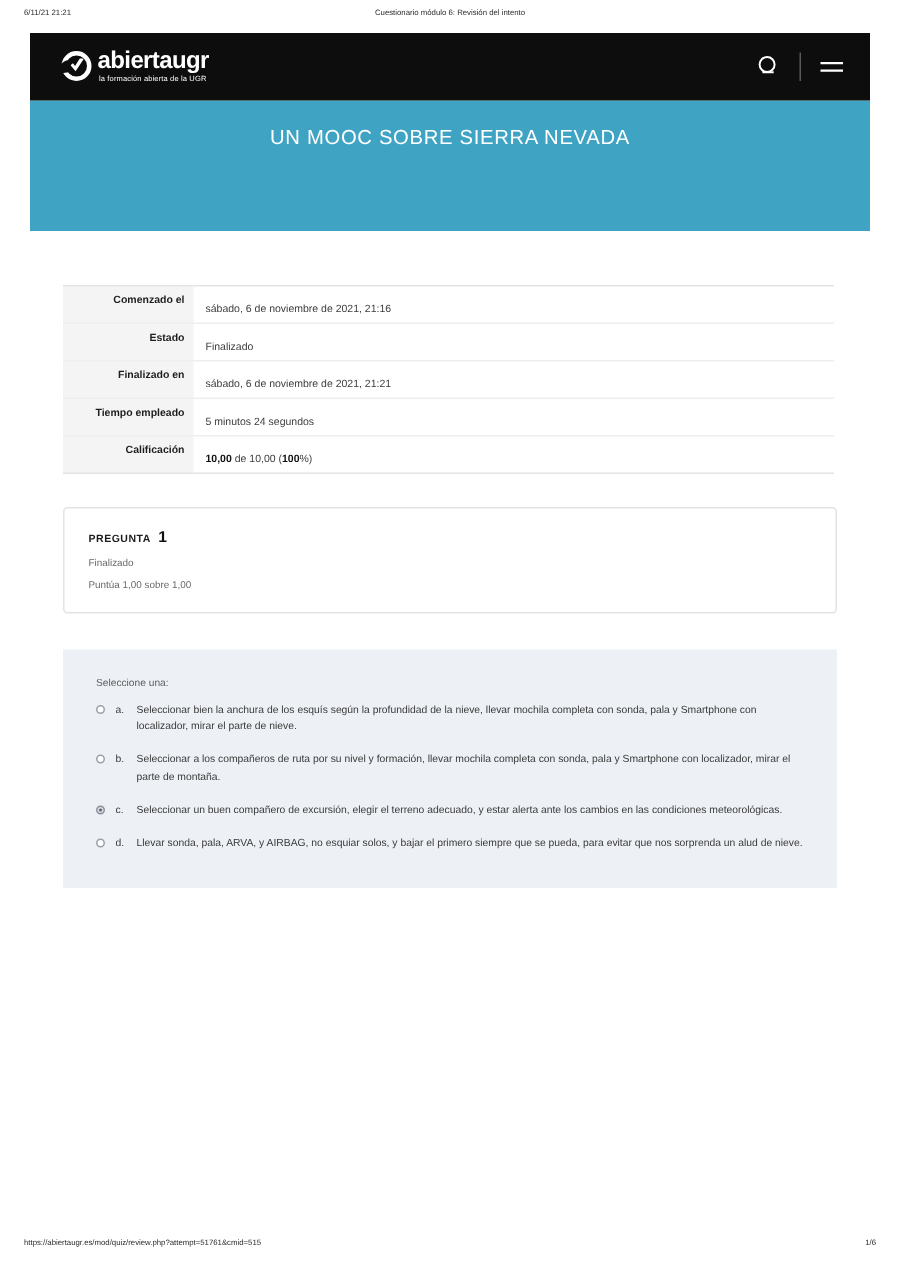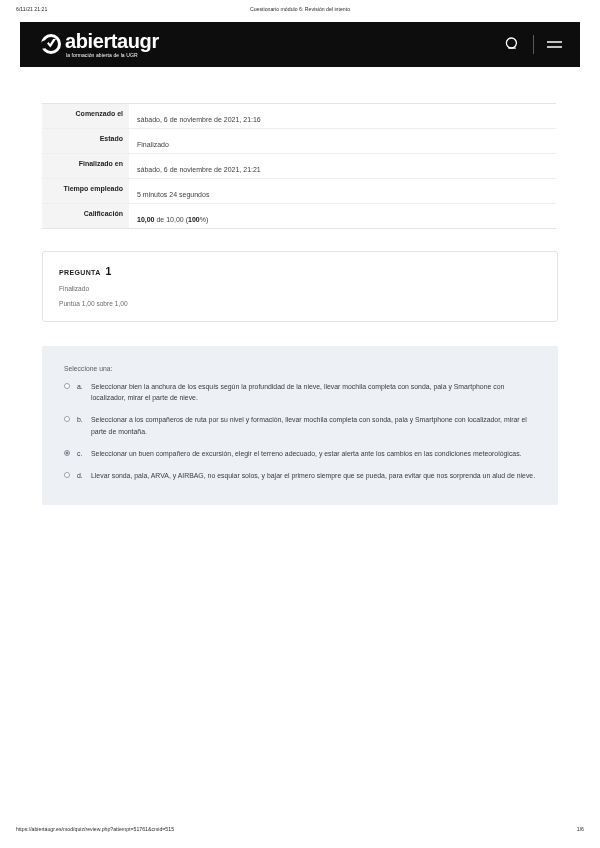--- a/index.html
+++ b/index.html
@@ -121,21 +121,21 @@
     background: #ffffff;
     clip-path: polygon(0 55%, 38% 100%, 100% 6%, 72% 0, 34% 62%, 18% 40%);
   }
   .brand-text {
     display: flex;
     flex-direction: column;
     line-height: 1;
     margin-left: -2px;
   }
   .brand-name {
-    font-size: 20px;
+    font-size: 16px;
     font-weight: bold;
     color: #ffffff;
     letter-spacing: -0.4px;
   }
   .brand-tag {
     font-size: 5px;
     color: #ffffff;
     letter-spacing: 0.1px;
     margin-top: 2px;
     margin-left: 1px;
@@ -343,20 +343,23 @@
       <div class="nav-divider"></div>
       <div class="icon-btn">
         <svg width="19" height="19" viewBox="0 0 19 19">
           <line x1="2" y1="7" x2="17" y2="7" stroke="#ffffff" stroke-width="1.5"></line>
           <line x1="2" y1="12" x2="17" y2="12" stroke="#ffffff" stroke-width="1.5"></line>
         </svg>
       </div>
     </div>
   </div>
 
+  <div class="hero">
+    <h1 class="hero-title">UN MOOC SOBRE SIERRA NEVADA</h1>
+  </div>
 
   <table class="summary">
     <tbody>
       <tr>
         <th>Comenzado el</th>
         <td>sábado, 6 de noviembre de 2021, 21:16</td>
       </tr>
       <tr>
         <th>Estado</th>
         <td>Finalizado</td>

